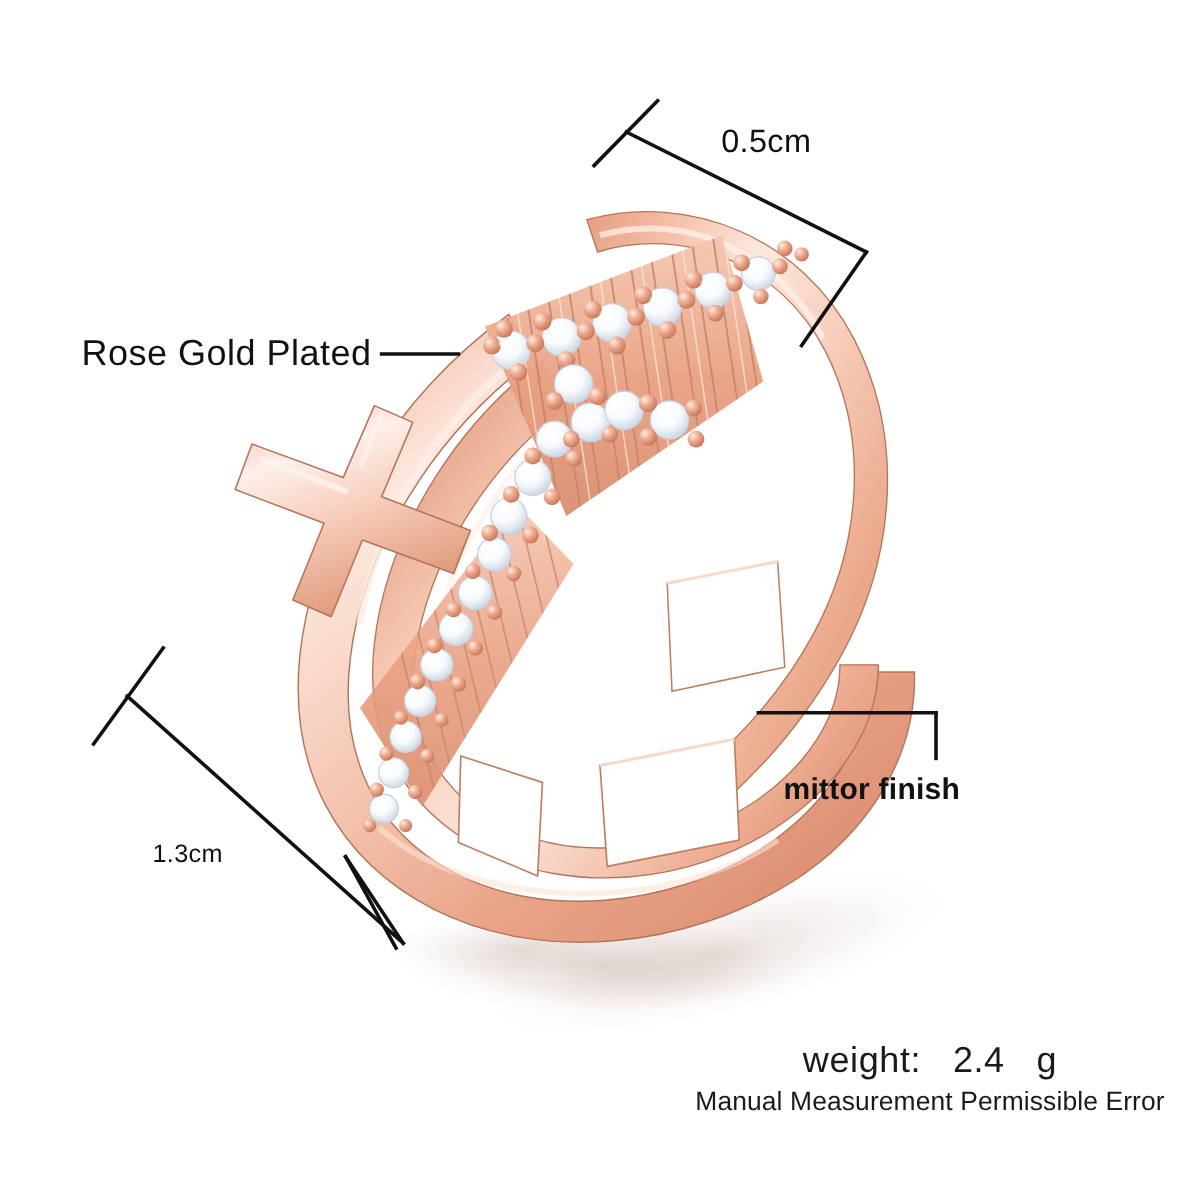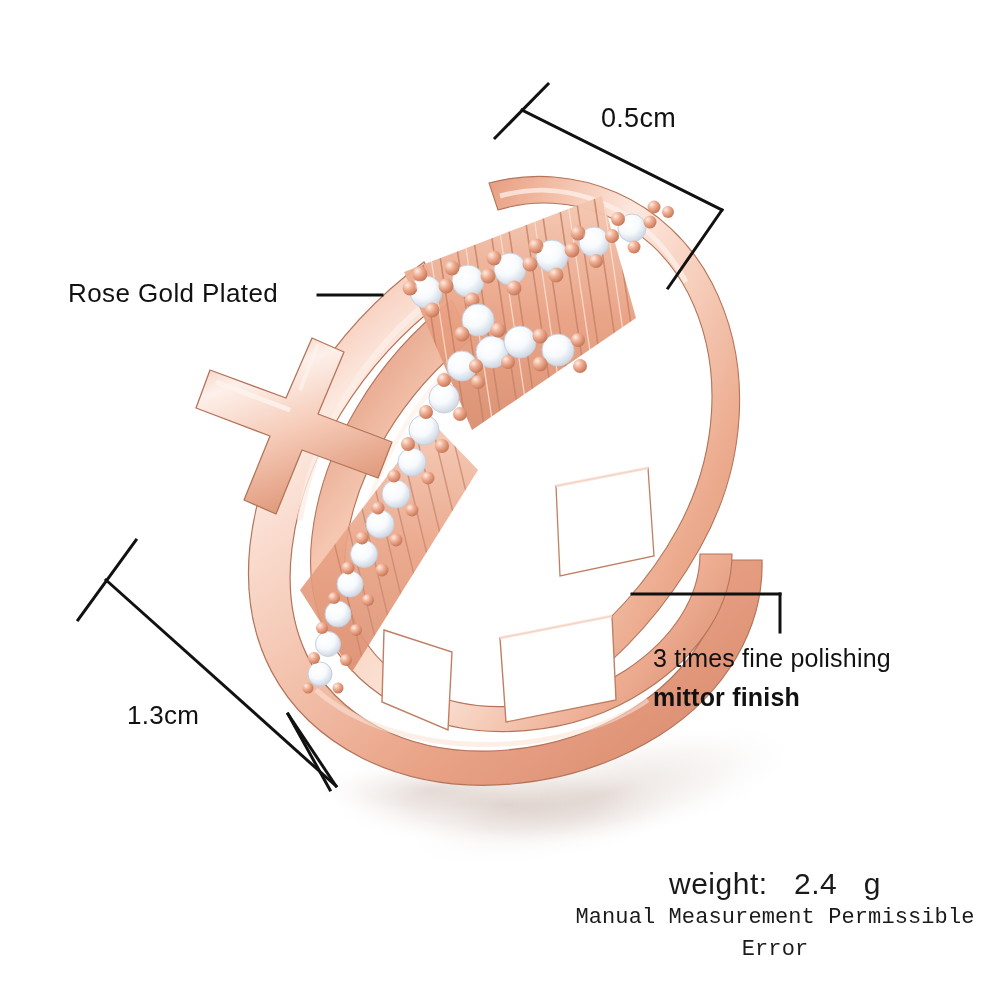--- a/index.html
+++ b/index.html
@@ -36,33 +36,33 @@
     position: absolute;
     white-space: nowrap;
     color: #111111;
     font-family: "Liberation Sans", sans-serif;
     font-weight: 400;
     letter-spacing: 0.2px;
   }
   #label-rose-gold {
     left: 68px;
     top: 278px;
-    font-size: 26px;
+    font-size: 30px;
     letter-spacing: 0.4px;
   }
   #label-dim-top {
     left: 601px;
     top: 103px;
     font-size: 27px;
     letter-spacing: 0.3px;
   }
   #label-dim-left {
     left: 127px;
     top: 700px;
-    font-size: 26px;
+    font-size: 21px;
     letter-spacing: 0.3px;
   }
   #label-polish {
     left: 653px;
     top: 639px;
     font-size: 25px;
     line-height: 39px;
     letter-spacing: 0.2px;
   }
   #label-polish .line2 {
@@ -90,21 +90,21 @@
     font-size: 23px;
     display: block;
     line-height: 33px;
     letter-spacing: 0.2px;
   }
   .f-error {
     font-size: 22px;
     display: block;
     line-height: 32px;
     letter-spacing: 0.1px;
-    font-family: Liberation Mono, monospace;
+    font-family: Liberation Sans, sans-serif;
   }
 </style>
 </head>
 <body>
 
 <div id="stage">
 
   <svg class="layer" id="ring-art" viewBox="0 0 1000 1000" width="1000" height="1000" xmlns="http://www.w3.org/2000/svg">
     <defs>
 
@@ -476,21 +476,20 @@
     </g>
   </svg>
 
   <div class="anno" id="label-dim-top">0.5cm</div>
 
   <div class="anno" id="label-rose-gold">Rose Gold Plated</div>
 
   <div class="anno" id="label-dim-left">1.3cm</div>
 
   <div class="anno" id="label-polish">
-    <span>3 times fine polishing</span>
     <span class="line2">mittor finish</span>
   </div>
 
   <div class="footer-block">
     <span class="f-weight">weight:   2.4   g</span>
     <span class="f-error">Manual Measurement Permissible Error</span>
   </div>
 
 </div>
 

